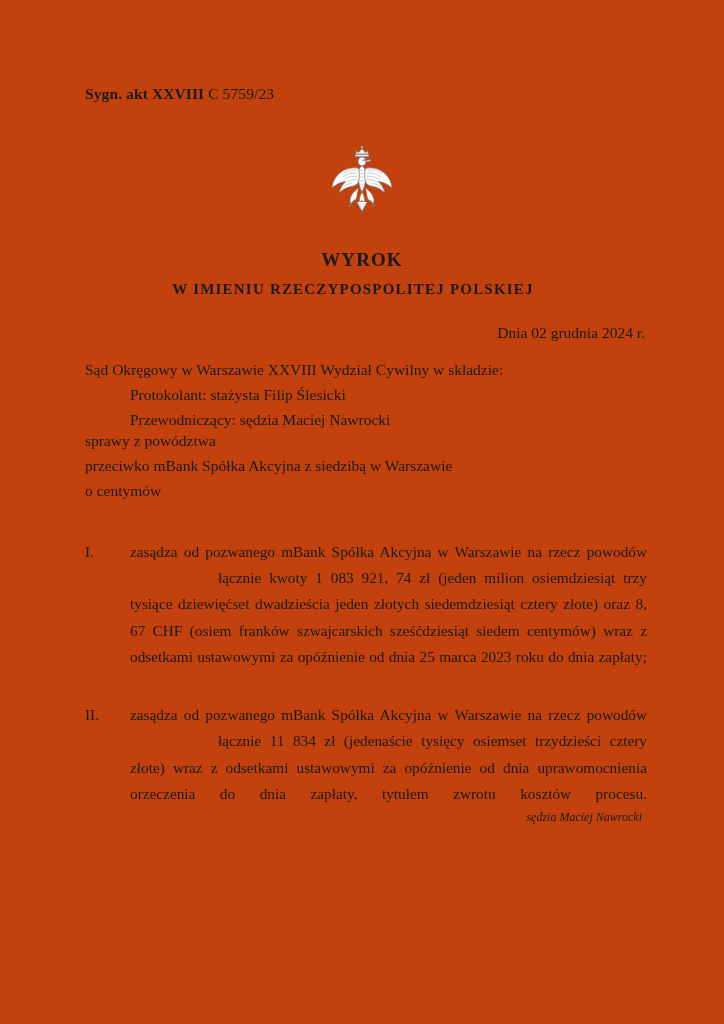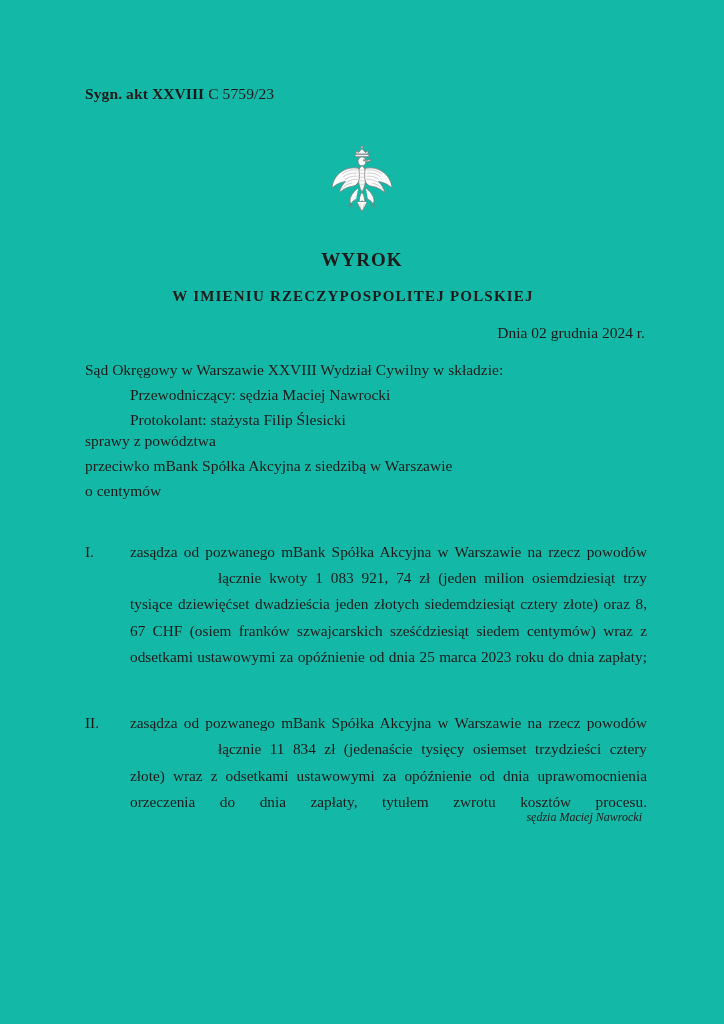--- a/index.html
+++ b/index.html
@@ -13,21 +13,21 @@
     height: 1024px;
     position: relative;
     font-family: "Liberation Serif", "DejaVu Serif", serif;
     color: #1a1a1a;
     overflow: hidden;
   }
 
   .page {
     position: absolute;
     inset: 0;
-    background: #14b8a6;
+    background: #c2410c;
   }
 
   
   .case-sig {
     position: absolute;
     left: 85px;
     top: 85px;
     font-size: 15.5px;
     letter-spacing: 0.1px;
     white-space: nowrap;
@@ -62,21 +62,21 @@
     font-size: 19px;
     font-weight: bold;
     letter-spacing: 1.1px;
     line-height: 1.35;
   }
   .heading-block .h-sub {
     font-size: 15px;
     font-weight: bold;
     letter-spacing: 1.2px;
     line-height: 1.35;
-    margin-top: 13px;
+    margin-top: 6px;
   }
   .heading-block .shift { display: inline-block; margin-left: -18px; }
 
   
   .date-line {
     position: absolute;
     right: 79px;
     top: 324px;
     font-size: 15.5px;
     white-space: nowrap;
@@ -109,21 +109,21 @@
     left: 85px;
     top: 539px;
     width: 562px;
     font-size: 15.3px;
   }
   .ruling-item {
     display: flex;
     align-items: flex-start;
     margin-bottom: 1px;
   }
-  .ruling-item + .ruling-item { margin-top: 14px; }
+  .ruling-item + .ruling-item { margin-top: 6px; }
   .ruling-num {
     width: 45px;
     flex: 0 0 45px;
     line-height: 26.2px;
   }
   .ruling-text {
     flex: 1 1 auto;
     text-align: justify;
     text-justify: inter-word;
     line-height: 26.2px;
@@ -222,22 +222,22 @@
     <div class="h-main">WYROK</div>
     <div class="h-sub">
       <span class="shift">W  IMIENIU  RZECZYPOSPOLITEJ  POLSKIEJ</span>
     </div>
   </div>
 
   <div class="date-line">Dnia 02 grudnia 2024 r.</div>
 
   <div class="court-block">
     <div>Sąd Okręgowy w Warszawie XXVIII Wydział Cywilny w składzie:</div>
+    <div class="indented">Protokolant: stażysta Filip Ślesicki</div>
     <div class="indented">Przewodniczący: sędzia Maciej Nawrocki</div>
-    <div class="indented">Protokolant: stażysta Filip Ślesicki</div>
   </div>
 
   <div class="preamble">
     <div>sprawy z powództwa</div>
     <div>przeciwko mBank Spółka Akcyjna z siedzibą w Warszawie</div>
     <div>o centymów</div>
   </div>
 
   <div class="rulings">
 

